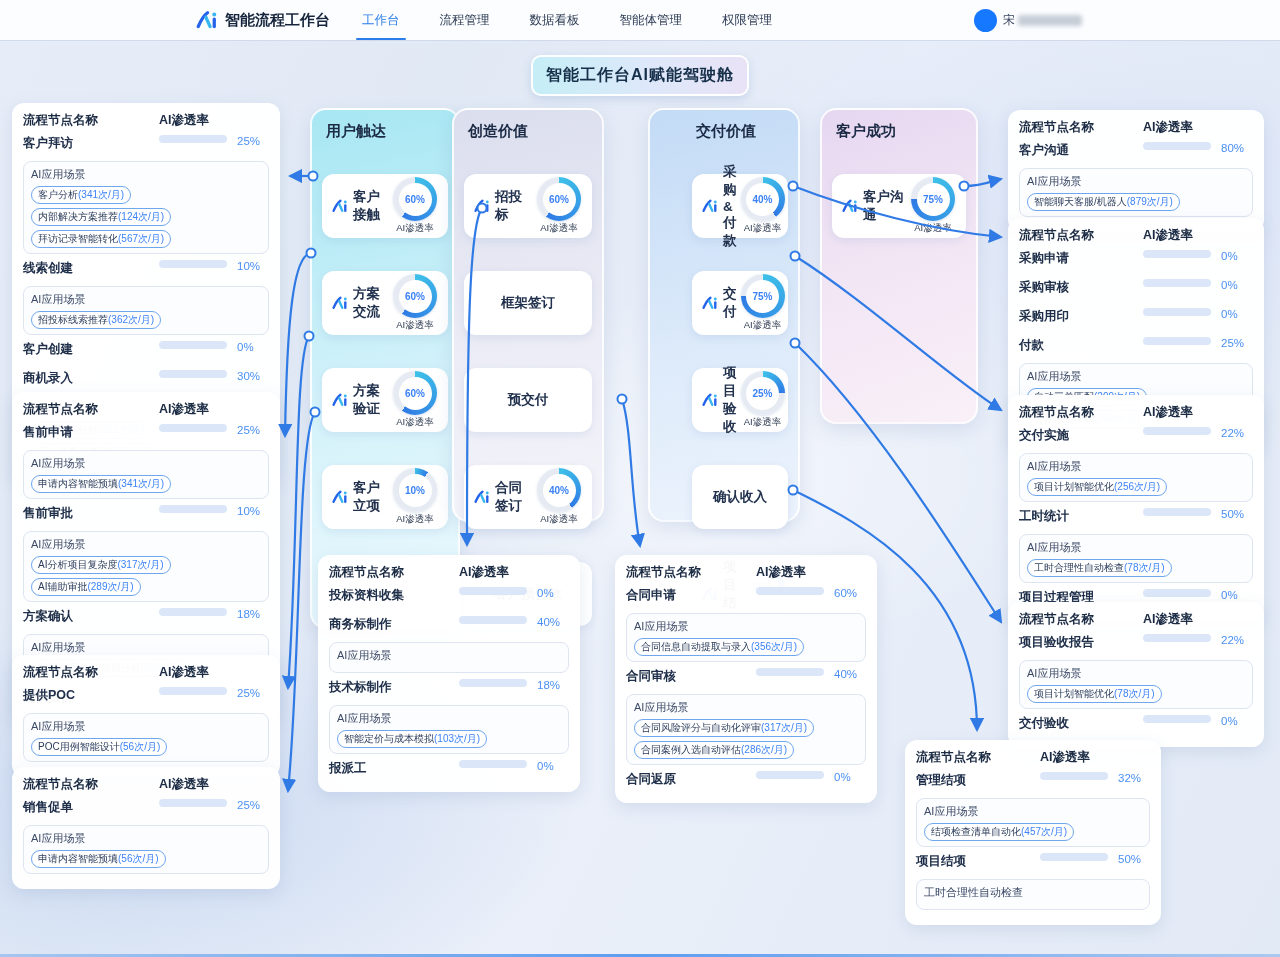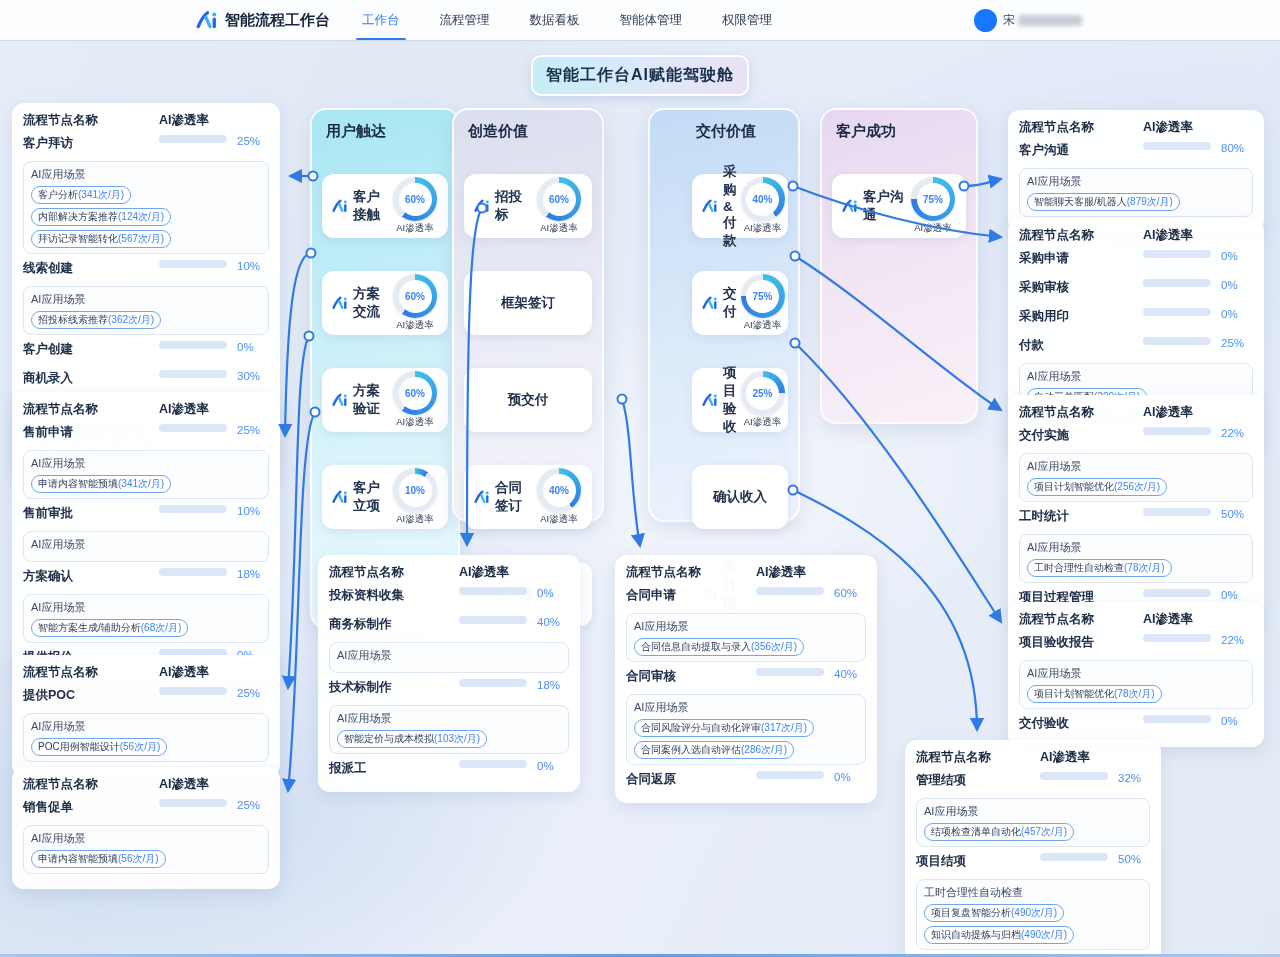--- a/index.html
+++ b/index.html
@@ -389,20 +389,24 @@
           <span class="tag"><span>申请内容智能预填</span><span class="cnt">(341次/月)</span></span>
         </div>
       </div>
       <div class="dc-row">
         <span class="dc-name">售前审批</span>
         <span class="bar"><span class="bar-fill" style="width: 10%;"></span></span>
         <span class="dc-pct">10%</span>
       </div>
       <div class="sc-box">
         <div class="sc-label">AI应用场景</div>
+        <div class="sc-tags">
+          <span class="tag"><span>AI分析项目复杂度</span><span class="cnt">(317次/月)</span></span>
+          <span class="tag"><span>AI辅助审批</span><span class="cnt">(289次/月)</span></span>
+        </div>
       </div>
       <div class="dc-row">
         <span class="dc-name">方案确认</span>
         <span class="bar"><span class="bar-fill" style="width: 18%;"></span></span>
         <span class="dc-pct">18%</span>
       </div>
       <div class="sc-box">
         <div class="sc-label">AI应用场景</div>
         <div class="sc-tags">
           <span class="tag"><span>智能方案生成/辅助分析</span><span class="cnt">(68次/月)</span></span>
@@ -638,24 +642,20 @@
           <span class="tag"><span>结项检查清单自动化</span><span class="cnt">(457次/月)</span></span>
         </div>
       </div>
       <div class="dc-row">
         <span class="dc-name">项目结项</span>
         <span class="bar"><span class="bar-fill" style="width: 50%;"></span></span>
         <span class="dc-pct">50%</span>
       </div>
       <div class="sc-box">
         <div class="sc-label">工时合理性自动检查</div>
-        <div class="sc-tags">
-          <span class="tag"><span>项目复盘智能分析</span><span class="cnt">(490次/月)</span></span>
-          <span class="tag"><span>知识自动提炼与归档</span><span class="cnt">(490次/月)</span></span>
-        </div>
       </div>
     </div>
   </div>
 
 <svg id="connectors" width="1280" height="957" viewBox="0 0 1280 957">
   <defs>
     <marker id="arr" viewBox="0 0 10 10" refX="8.5" refY="5" markerWidth="6.5" markerHeight="6.5" orient="auto-start-reverse">
       <path d="M0,0 L10,5 L0,10 z" fill="#2f7ae5"></path>
     </marker>
   </defs>

